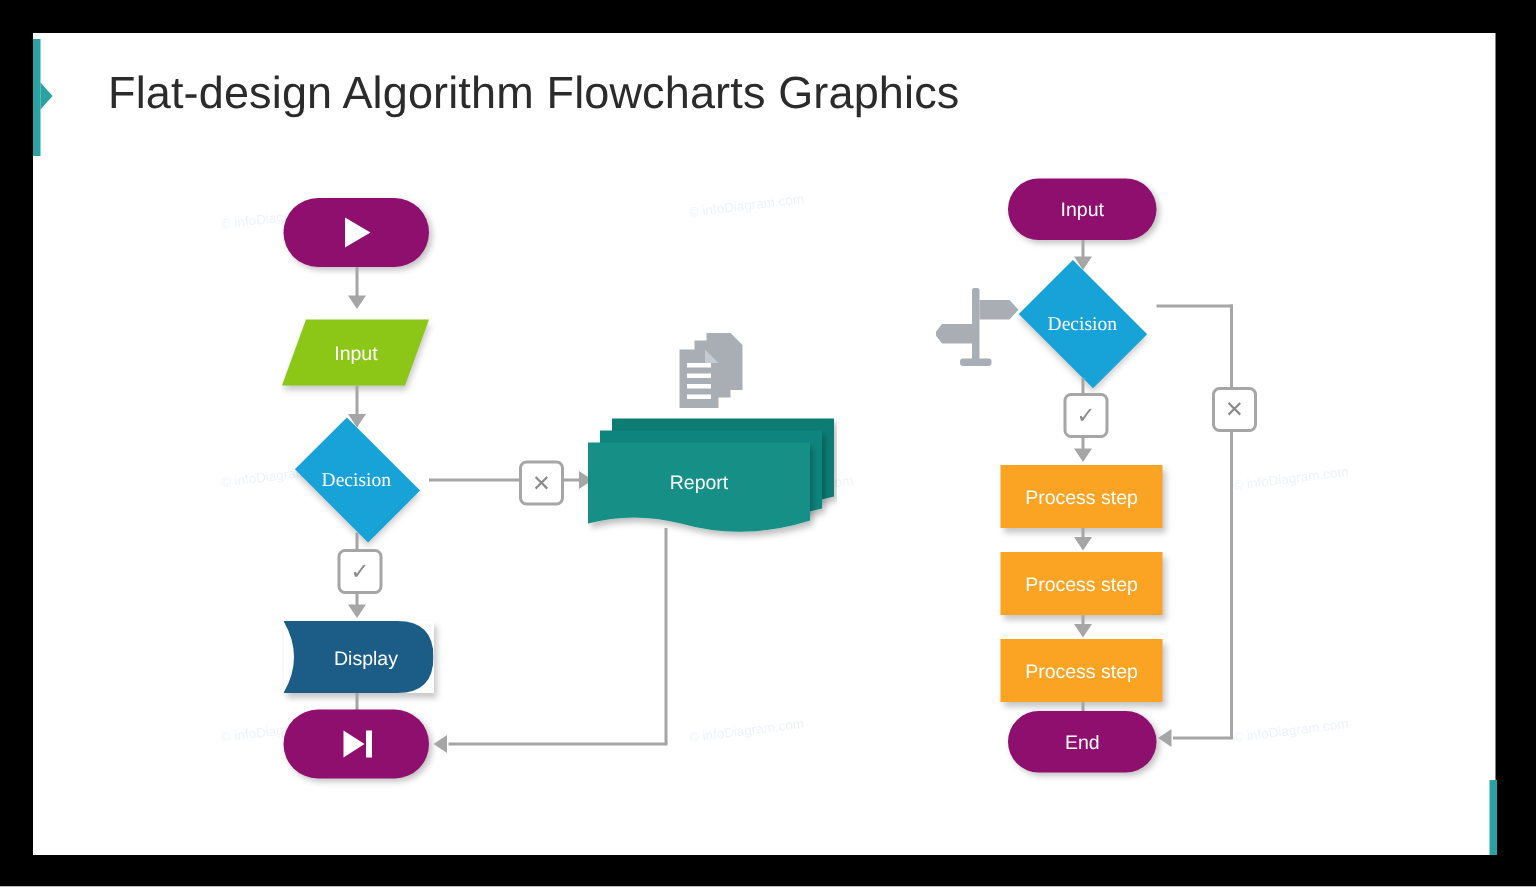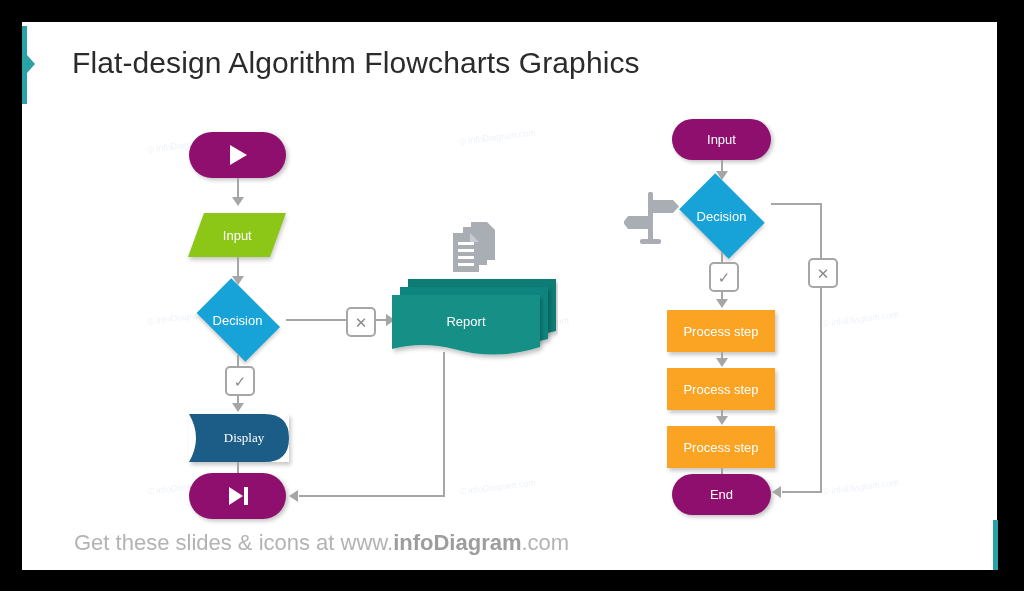--- a/index.html
+++ b/index.html
@@ -54,38 +54,37 @@
   .terminator{
     border-radius:999px;
     box-shadow:2px 2px 4px rgba(0,0,0,0.25);
   }
   .parallelogram{
     transform:skewX(-20deg);
     box-shadow:2px 3px 4px rgba(0,0,0,0.22);
   }
   .parallelogram > span{transform:skewX(20deg);display:block;}
 
-  .diamond-wrap{position:absolute;}
+  .diamond-wrap{position:absolute;font-family:Liberation Serif, serif;}
   .diamond-wrap .dia{
     position:absolute;left:50%;top:50%;width:70.7%;height:70.7%;
     transform:translate(-50%,-50%) rotate(45deg);
     box-shadow:2px 2px 4px rgba(0,0,0,0.2);
   }
   .diamond-wrap .dlabel{
     position:absolute;left:0;top:0;width:100%;height:100%;
     display:flex;align-items:center;justify-content:center;
     color:#fff;font-size:13px;
   }
 
   .process{box-shadow:2px 3px 4px rgba(0,0,0,0.22);}
 
   
   .display-shape{
     box-shadow:2px 3px 4px rgba(0,0,0,0.22);
-    font-family:Liberation Serif, serif;
   }
 
   
   .line{position:absolute;background:#a6a6a6;}
   .vline{width:2px;}
   .hline{height:2px;}
 
   .arrow-down{position:absolute;width:0;height:0;
     border-left:6px solid transparent;border-right:6px solid transparent;
     border-top:9px solid #a6a6a6;}
@@ -275,18 +274,15 @@
 
     <div class="line hline" style="left:749px;top:181px;width:51px;"></div>
     <div class="line vline" style="left:798px;top:181px;height:55px;"></div>
     <div class="marker" style="left:786px;top:236px;">
       <span style="font-size:15px;color:#8a8a8a;line-height:1;">✕</span>
     </div>
     <div class="line vline" style="left:798px;top:264px;height:206px;"></div>
     <div class="line hline" style="left:760px;top:469px;width:40px;"></div>
     <div class="arrow-left" style="left:750px;top:464px;"></div>
 
-    <div id="footer">
-      <span>Get these slides &amp; icons at www.</span><b>infoDiagram</b><span>.com</span>
-    </div>
 
   </div>
 </div>
 
 </body></html>

